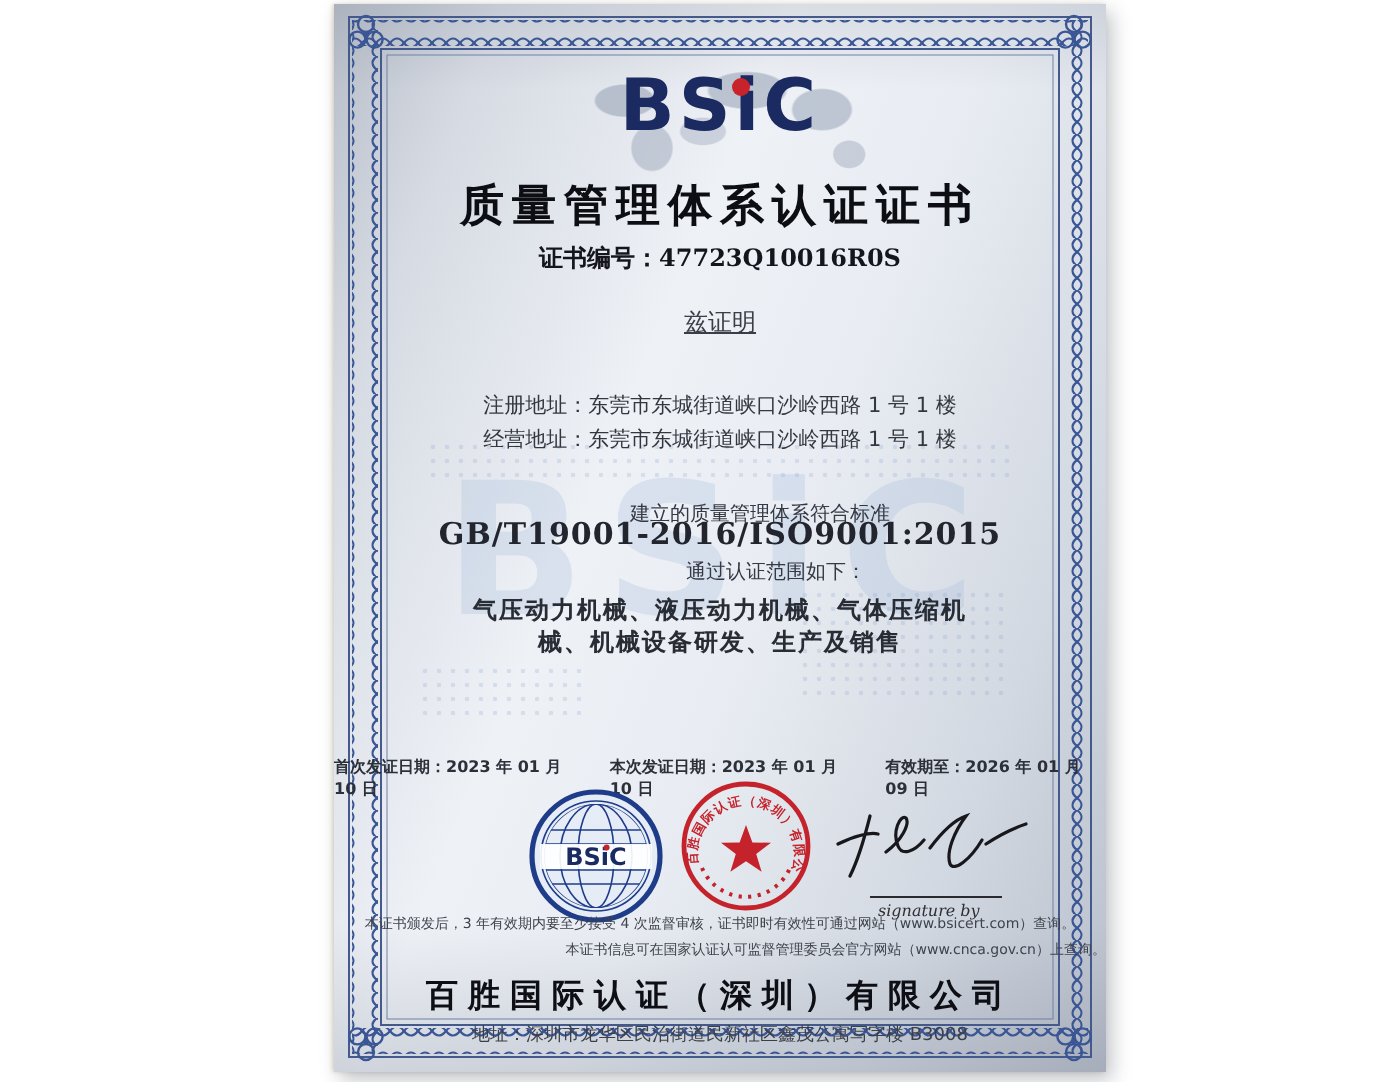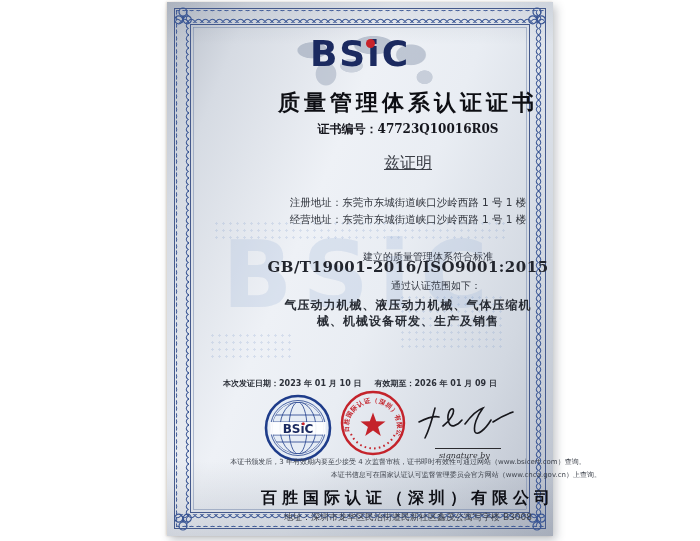--- a/index.html
+++ b/index.html
@@ -21,25 +21,25 @@
          radial-gradient(ellipse 26px 14px at 22% 38%,rgba(148,160,180,.75) 55%,rgba(0,0,0,0) 60%),
          radial-gradient(ellipse 18px 20px at 30% 75%,rgba(148,160,180,.6) 55%,rgba(0,0,0,0) 60%),
          radial-gradient(ellipse 34px 16px at 58% 30%,rgba(148,160,180,.75) 55%,rgba(0,0,0,0) 60%),
          radial-gradient(ellipse 26px 18px at 80% 45%,rgba(148,160,180,.7) 55%,rgba(0,0,0,0) 60%),
          radial-gradient(ellipse 14px 12px at 88% 80%,rgba(148,160,180,.55) 55%,rgba(0,0,0,0) 60%),
          radial-gradient(ellipse 20px 12px at 45% 62%,rgba(148,160,180,.5) 55%,rgba(0,0,0,0) 60%);}
   .logo{position:absolute;left:0;top:34px;width:386px;text-align:center;}
   .logo-inner{position:relative;display:inline-block;font-weight:900;font-size:36px;line-height:1;
               letter-spacing:2px;color:#1b2a60;font-family:"DejaVu Sans",sans-serif;}
   .logo-dot{position:absolute;left:56px;top:3px;width:9px;height:9px;border-radius:50%;background:#c8232a;}
-  .t-center{position:absolute;left:0;width:386px;text-align:center;margin-left:48px;}
+  .t-center{position:absolute;left:0;width:386px;text-align:center;}
   .title{top:86px;font-size:22px;font-weight:bold;letter-spacing:4px;color:#0d0e13;
          font-family:"DejaVu Serif","Liberation Serif",serif;}
   .certno{top:119px;font-size:12px;font-weight:bold;color:#15161d;font-family:"DejaVu Serif",serif;}
-  .certify{top:151px;font-size:16px;color:#3a3e46;text-decoration:underline;}
+  .certify{top:151px;font-size:12px;color:#3a3e46;text-decoration:underline;}
   .company{top:164px;font-size:17px;font-weight:bold;color:#0c0d12;letter-spacing:1px;
            font-family:"DejaVu Serif","Liberation Serif",serif;}
   .addr1{top:194px;font-size:10.5px;color:#33373f;}
   .addr2{top:211px;font-size:10.5px;color:#33373f;}
   .std-intro{top:248px;font-size:10px;color:#343944;padding-left:20px;}
   .standard{top:256px;font-size:15px;font-weight:bold;color:#22252d;letter-spacing:.5px;
             font-family:"DejaVu Serif","Liberation Serif",serif;}
   .scope-intro{top:277px;font-size:10px;color:#343944;padding-left:28px;}
   .scope1{top:295px;font-size:12px;font-weight:bold;color:#282c34;letter-spacing:1px;}
   .scope2{top:311px;font-size:12px;font-weight:bold;color:#282c34;letter-spacing:1px;}
@@ -114,20 +114,21 @@
     <div class="t-center addr1">注册地址：东莞市东城街道峡口沙岭西路 1 号 1 楼</div>
     <div class="t-center addr2">经营地址：东莞市东城街道峡口沙岭西路 1 号 1 楼</div>
 
     <div class="t-center std-intro">建立的质量管理体系符合标准</div>
     <div class="t-center standard">GB/T19001-2016/ISO9001:2015</div>
     <div class="t-center scope-intro">通过认证范围如下：</div>
     <div class="t-center scope1">气压动力机械、液压动力机械、气体压缩机</div>
     <div class="t-center scope2">械、机械设备研发、生产及销售</div>
 
     <div class="dates">
+      <span>首次发证日期：2023 年 01 月 10 日</span>
       <span>本次发证日期：2023 年 01 月 10 日</span>
       <span>有效期至：2026 年 01 月 09 日</span>
     </div>
 
     <svg class="seal" style="left:96px;top:391px;" width="70" height="70" viewBox="0 0 70 70">
       <defs>
           <clipPath id="globeClip">
             <circle cx="35" cy="35" r="26"></circle>
           </clipPath>
         </defs>

